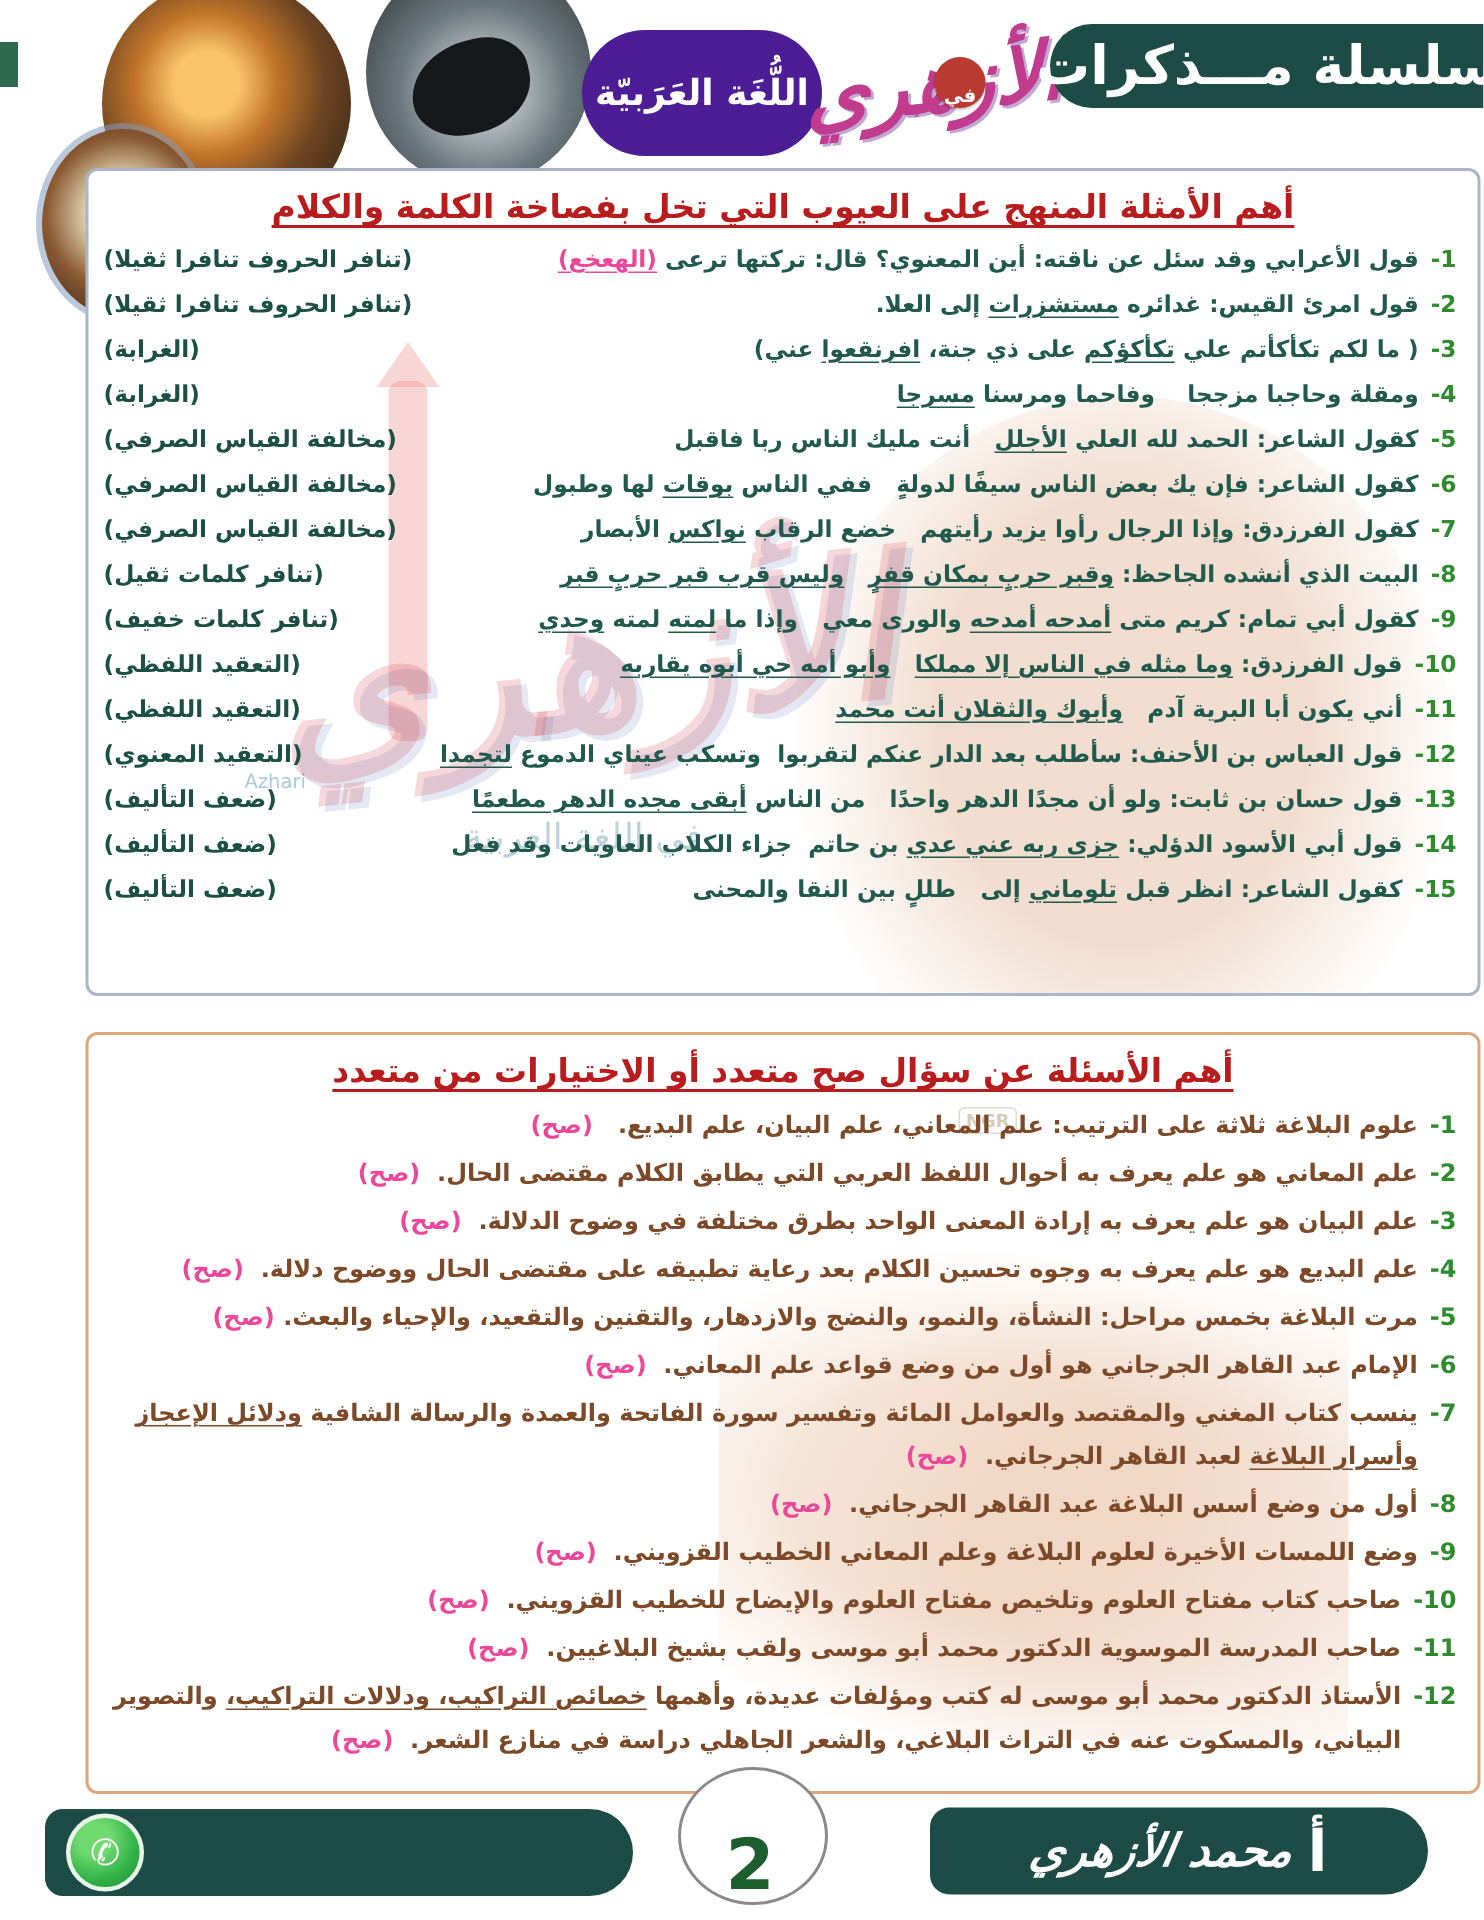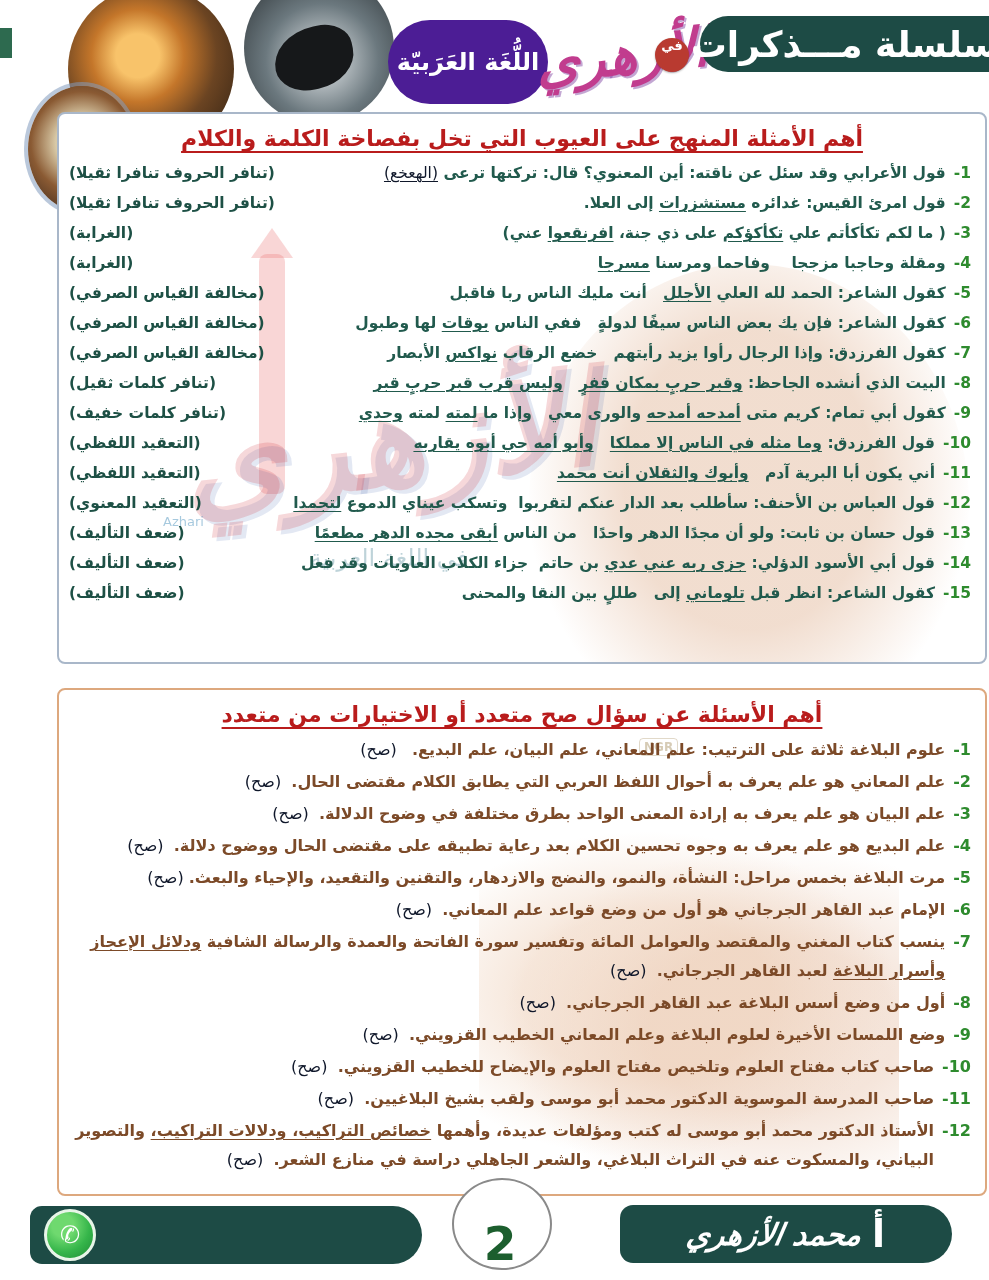--- a/index.html
+++ b/index.html
@@ -19,41 +19,41 @@
     border-radius:60% 40% 55% 45%;transform:rotate(-12deg);}
   .photo-plate{left:28px;top:86px;width:108px;height:126px;
     background:radial-gradient(circle at 50% 45%, #d8c9a6 0 30%, #8a5a33 58%, #2e2018 100%);
     box-shadow:0 0 0 4px rgba(130,155,190,.55);}
   .lang-badge{position:absolute;left:388px;top:20px;width:160px;height:84px;background:#4c1d95;
     border-radius:44px;display:flex;align-items:center;justify-content:center;}
   .lang-badge span{color:#fff;font-weight:bold;font-size:24px;direction:rtl;text-align:center;line-height:30px;}
   .azhari-logo{position:absolute;left:548px;top:4px;width:150px;height:102px;display:flex;align-items:center;justify-content:center;}
   .azhari-logo span{color:#c13c8e;font-size:54px;font-weight:bold;font-style:italic;
     transform:rotate(-6deg) skewX(-6deg);text-shadow:2px 2px 0 rgba(122,59,158,.45);direction:rtl;}
-  .fi-badge{position:absolute;left:655px;top:38px;width:34px;height:34px;border-radius:50%;background:#b93a30;
-    display:flex;align-items:flex-start;justify-content:center;box-shadow:0 1px 2px rgba(0,0,0,.3);}
+  .fi-badge{position:absolute;left:623px;top:38px;width:34px;height:34px;border-radius:50%;background:#b93a30;
+    display:flex;align-items:flex-end;justify-content:center;box-shadow:0 1px 2px rgba(0,0,0,.3);}
   .fi-badge span{color:#fff;font-size:13px;font-weight:bold;}
   .series-banner{position:absolute;left:700px;top:16px;width:289px;height:56px;background:#1d4b45;
     border-radius:36px 0 0 36px;display:flex;align-items:center;justify-content:center;}
   .series-banner span{color:#fff;font-size:36px;font-weight:bold;direction:rtl;white-space:nowrap;}
   
   .content-box{position:absolute;left:57px;width:926px;background:#fff;border-radius:8px;overflow:hidden;}
   .examples-box{top:112px;height:548px;border:2px solid #a9b7c9;}
   .questions-box{top:688px;height:504px;border:2px solid #dda87e;}
   .box-title{position:relative;z-index:2;margin:12px 20px 6px 20px;text-align:center;direction:rtl;
     color:#b91c1c;font-size:22px;font-weight:bold;text-decoration:underline;text-underline-offset:5px;}
   .list{position:relative;z-index:2;margin-top:8px;padding:0 14px 0 10px;}
   .item-row{display:flex;direction:rtl;align-items:flex-start;font-weight:bold;margin-bottom:2px;}
   .examples-box .item-row{color:#215a4d;font-size:15.5px;line-height:28px;}
   .questions-box .item-row{color:#7c4a28;font-size:16px;line-height:29px;margin-bottom:3px;}
   .item-num{color:#2e8b2e;white-space:nowrap;margin-left:8px;}
   .item-text{flex:1;}
   .item-cat{white-space:nowrap;margin-right:12px;color:#1d5045;}
   .u{text-decoration:underline;text-underline-offset:3px;}
-  .ans{font-weight:400;color:#0f172a;}
+  .ans{font-weight:700;color:#ec4899;}
   
   .wm{position:absolute;z-index:1;pointer-events:none;}
   .wm-face{left:470px;top:150px;width:440px;height:480px;border-radius:50%;
     background:radial-gradient(ellipse at 50% 45%, rgba(228,188,160,.5) 0 40%, rgba(228,188,160,0) 72%);}
   .wm-minaret{left:200px;top:140px;width:26px;height:240px;background:rgba(235,120,120,.30);border-radius:8px;}
   .wm-minaret:before{content:"";position:absolute;left:-8px;top:-26px;width:42px;height:30px;
     background:rgba(235,120,120,.30);clip-path:polygon(50% 0,100% 100%,0 100%);}
   .wm-logo-text{left:90px;top:250px;width:480px;text-align:center;color:rgba(210,60,70,.20);
     font-size:130px;font-weight:bold;font-style:italic;transform:rotate(-6deg);direction:rtl;
     text-shadow:4px 4px 0 rgba(60,90,170,.14);}

